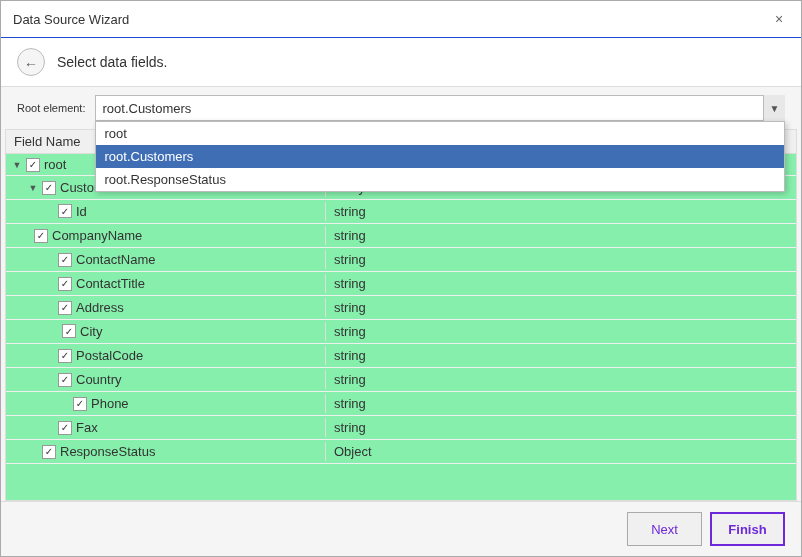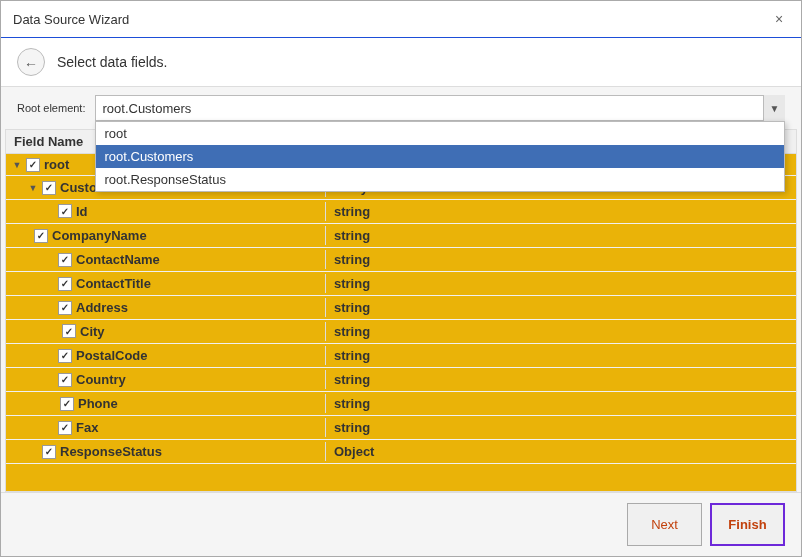--- a/index.html
+++ b/index.html
@@ -140,24 +140,23 @@
     .dropdown-item.selected {
       background: #3f6eb5;
       color: #fff;
     }
 
     .content-area {
       flex: 1;
       overflow: hidden;
       display: flex;
       flex-direction: column;
-      background: #eab308;
+      background: #86efac;
       margin: 0 4px;
       border: 1px solid #ddd;
-      font-weight: bold;
     }
     .table-header {
       display: grid;
       grid-template-columns: 320px 1fr;
       border-bottom: 1px solid #ddd;
       background: #f0f0f0;
     }
     .col-header {
       padding: 4px 8px;
       font-size: 13px;
@@ -227,27 +226,27 @@
     .footer {
       padding: 10px 16px;
       display: flex;
       justify-content: flex-end;
       gap: 8px;
       background: #f5f5f5;
       border-top: 1px solid #ddd;
     }
     .btn {
       min-width: 75px;
-      height: 43px;
+      height: 34px;
       padding: 0 16px;
       font-size: 13px;
       cursor: pointer;
       border: 1px solid #aaa;
       background: #f0f0f0;
-      color: #c2410c;
+      color: #6d28d9;
     }
     .btn-primary {
       background: #f0f0f0;
       border: 2px solid #6d28d9;
       font-weight: bold;
     }
   </style>
 </head>
 <body>
 
@@ -389,21 +388,21 @@
           <div style="display:flex;align-items:center;margin-left:48px;">
             <span class="checkbox checked"></span>
             <span class="field-name">Country</span>
           </div>
         </div>
         <div class="tree-cell-type">string</div>
       </div>
 
       <div class="tree-row">
         <div class="tree-cell-name">
-          <div style="display:flex;align-items:center;margin-left:39px;padding-left:11px;">
+          <div style="display:flex;align-items:center;margin-left:52px;padding-left:11px;">
             <span class="checkbox checked"></span>
             <span class="field-name">Phone</span>
           </div>
         </div>
         <div class="tree-cell-type">string</div>
       </div>
 
       <div class="tree-row">
         <div class="tree-cell-name">
           <div style="display:flex;align-items:center;margin-left:48px;">

